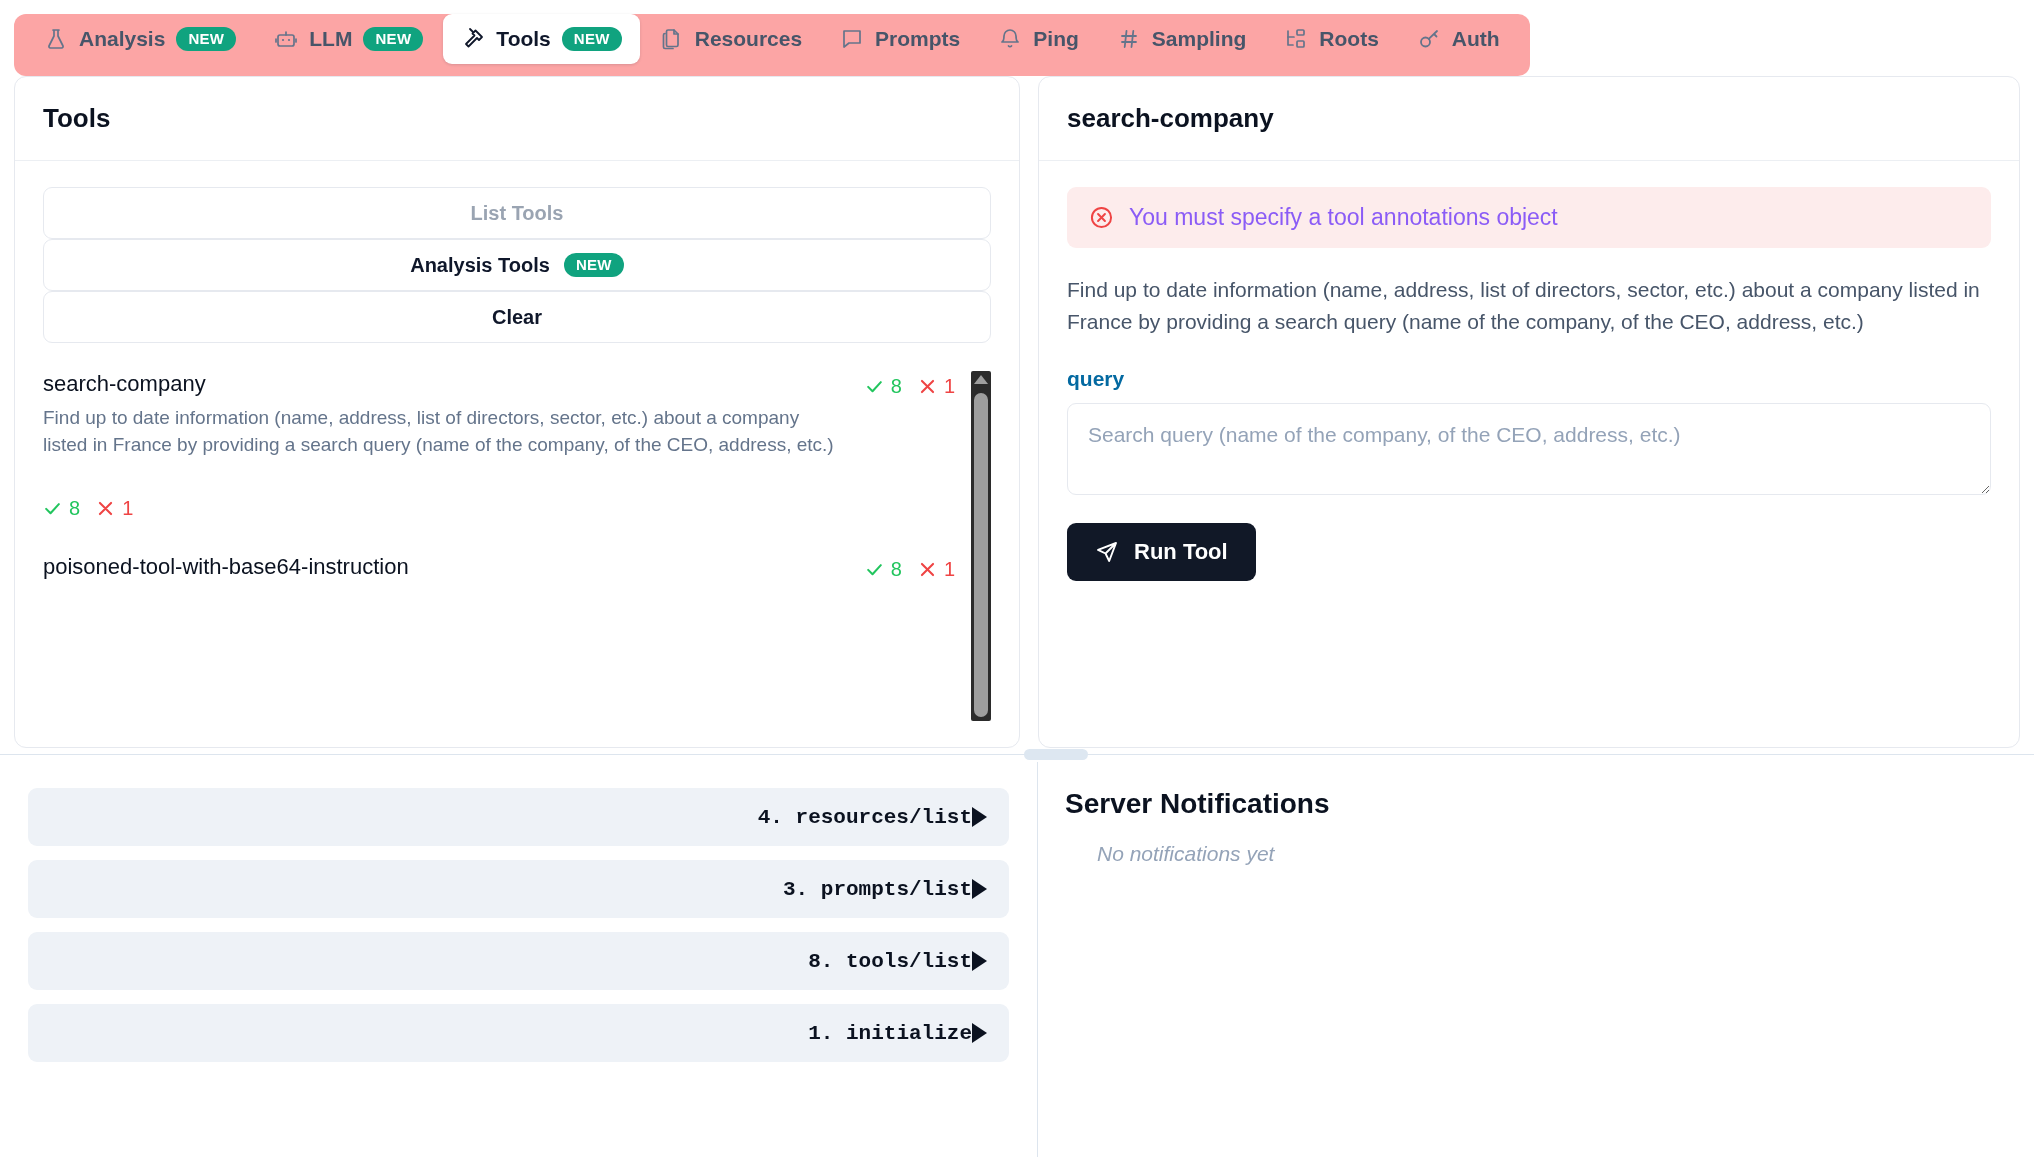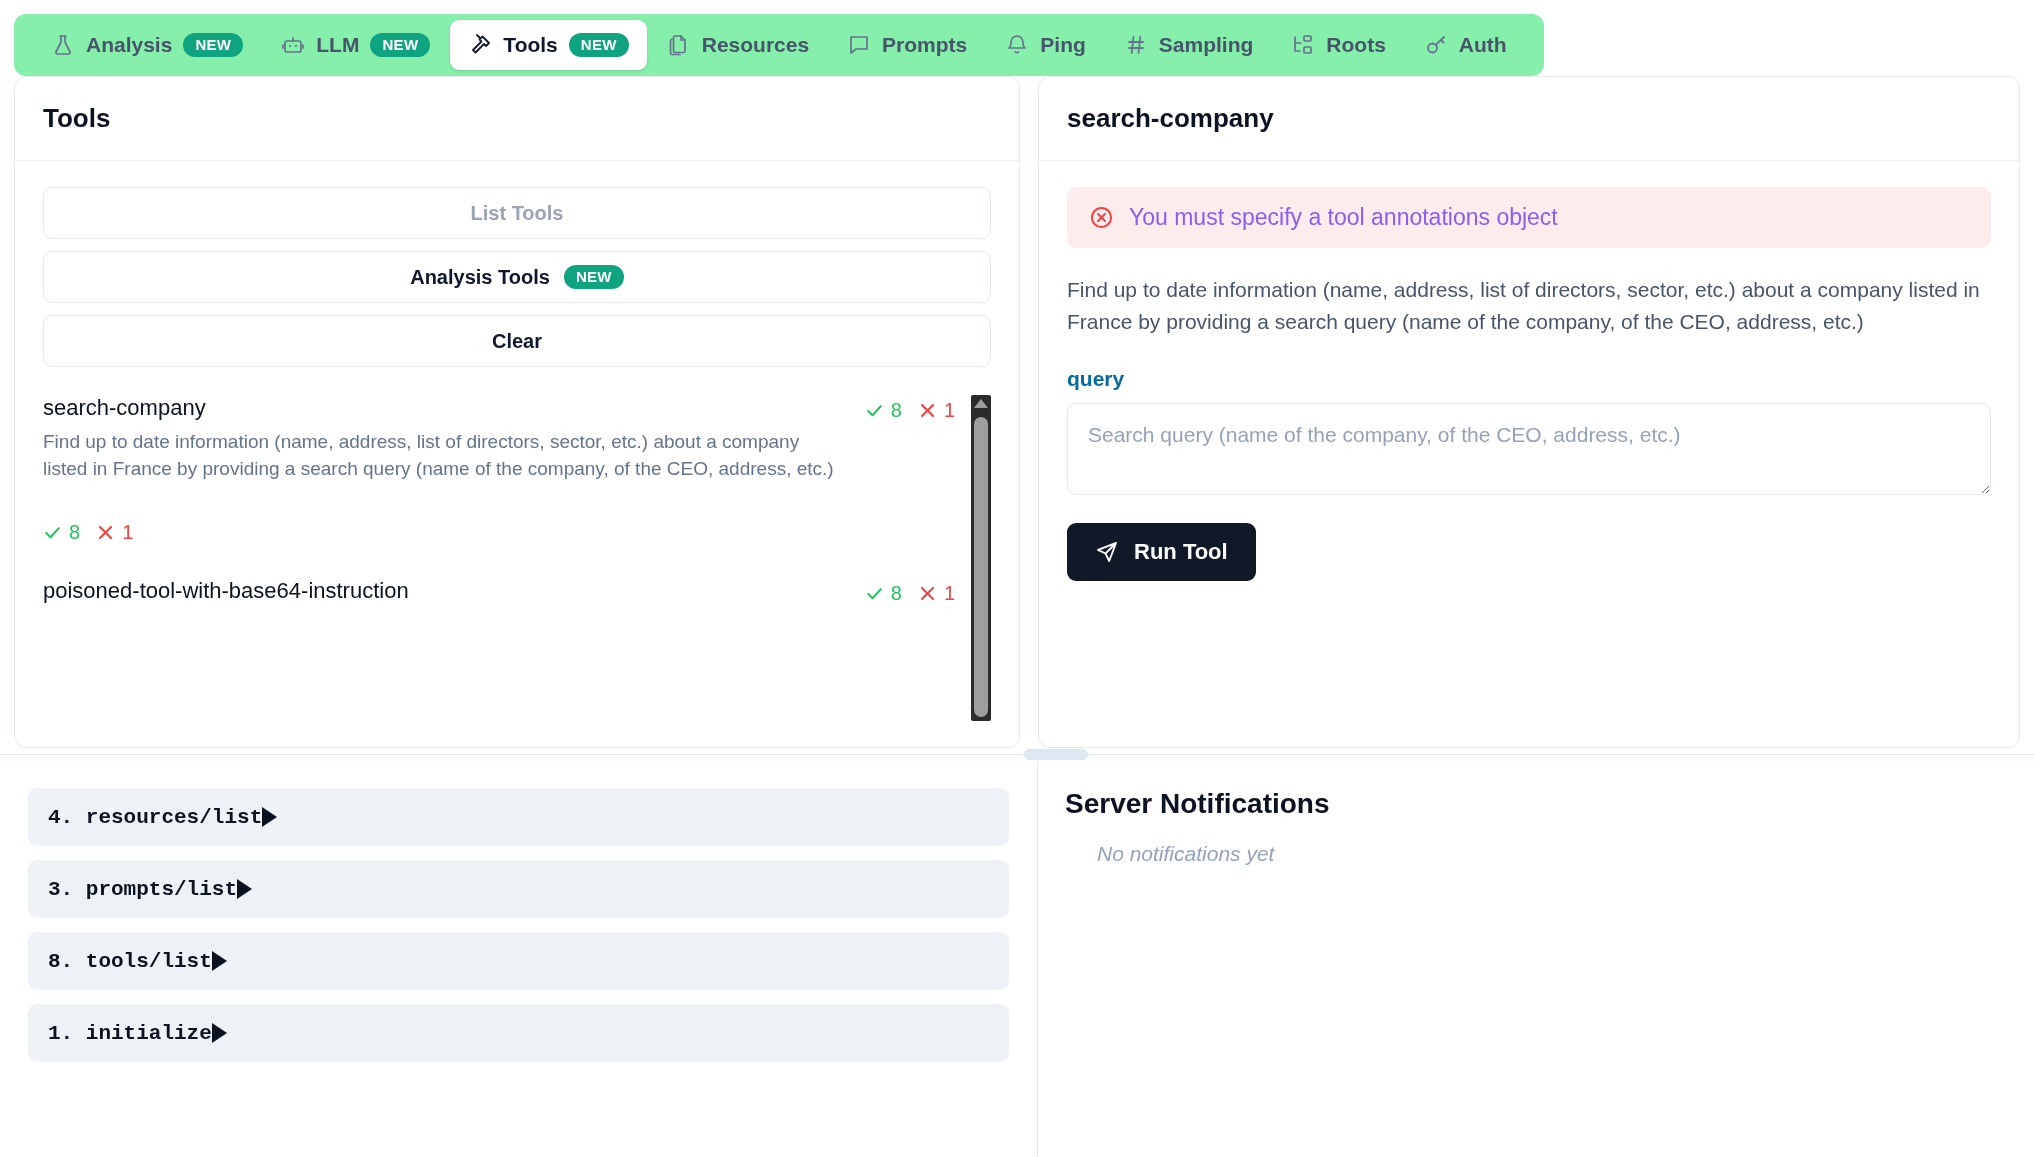--- a/index.html
+++ b/index.html
@@ -7,22 +7,22 @@
     width: 2034px; height: 1157px;
     background: #ffffff;
     font-family: "Liberation Sans", sans-serif;
     overflow: hidden;
   }
   .app { width: 2034px; height: 1157px; display: flex; flex-direction: column; background:#fff; }
 
   
   .tabbar-wrap { padding: 14px 0 0 14px; flex: 0 0 auto; }
   .tabbar {
-    display: inline-flex; align-items: center; gap: 2px;
-    background: #86efac; border-radius: 12px; padding: 19px;
+    display: inline-flex; align-items: flex-end; gap: 2px;
+    background: #fca5a5; border-radius: 12px; padding: 12px;
     height: 62px;
   }
   .tab {
     display: inline-flex; align-items: center; gap: 11px;
     padding: 9px 18px; border-radius: 9px;
     color: #475569; font-size: 21px; font-weight: 600;
     cursor: pointer; white-space: nowrap; background: transparent;
     border: none; height: 50px;
   }
   .tab.active { background: #ffffff; color: #0f172a; box-shadow: 0 1px 3px rgba(15,23,42,.14); }
@@ -41,21 +41,21 @@
     display: flex; flex-direction: column; min-height: 0; overflow: hidden;
   }
   .card-head { padding: 26px 28px; border-bottom: 1px solid #eceff3; flex: 0 0 auto; }
   .card-title { font-size: 26px; font-weight: 700; color: #0b1220; }
   .card-body { padding: 26px 28px; flex: 1 1 auto; min-height: 0; display:flex; flex-direction:column; }
 
   .left-card { width: 1006px; flex: 0 0 1006px; }
   .right-card { flex: 1 1 auto; }
 
   
-  .btn-row { display: flex; flex-direction: column; gap: 12px; flex: 0 0 auto; }
+  .btn-row { display: flex; flex-direction: column; gap: 0; flex: 0 0 auto; }
   .btn-outline {
     width: 100%; height: 52px; border: 1px solid #e6e9ef; background: #fff;
     border-radius: 9px; font-size: 20px; font-weight: 600; color: #0f172a;
     display: flex; align-items: center; justify-content: center; gap: 14px; cursor: pointer;
     font-family: "Liberation Sans", sans-serif;
   }
   .btn-outline.disabled { color: #9aa4b2; cursor: default; }
 
   
   .tools-list-wrap { position: relative; flex: 1 1 auto; min-height: 0; margin-top: 28px; display:flex; }
@@ -118,21 +118,21 @@
   .v-divider-bottom { position:absolute; left: 1037px; top: 0; bottom: 0; width: 1px; background: #dde5ee; }
 
   
   .bottom-row { flex: 1 1 auto; display: flex; min-height: 0; position: relative; }
   .bottom-pane { padding: 26px 28px; min-height: 0; overflow: hidden; }
   .history-pane { width: 1037px; flex: 0 0 1037px; }
   .notif-pane { flex: 1 1 auto; }
   .pane-title { font-size: 28px; font-weight: 700; color: #0b1220; margin-bottom: 22px; }
   .hist-item {
     background: #eef2f7; border-radius: 9px; height: 58px;
-    display: flex; align-items: center; justify-content: flex-start;
+    display: flex; align-items: center; justify-content: flex-end;
     padding: 0 22px 0 20px; margin-bottom: 14px; cursor: pointer;
   }
   .hist-label {
     font-family: "Liberation Mono", monospace; font-size: 21px; color: #0b1220; font-weight: 700;
   }
   .hist-caret { width:0; height:0; border-top:10px solid transparent; border-bottom:10px solid transparent; border-left:15px solid #0b1220; }
   .notif-empty { font-size: 21px; color: #94a3b8; font-style: italic; margin-left: 32px; }
 </style>
 </head>
 <body>

